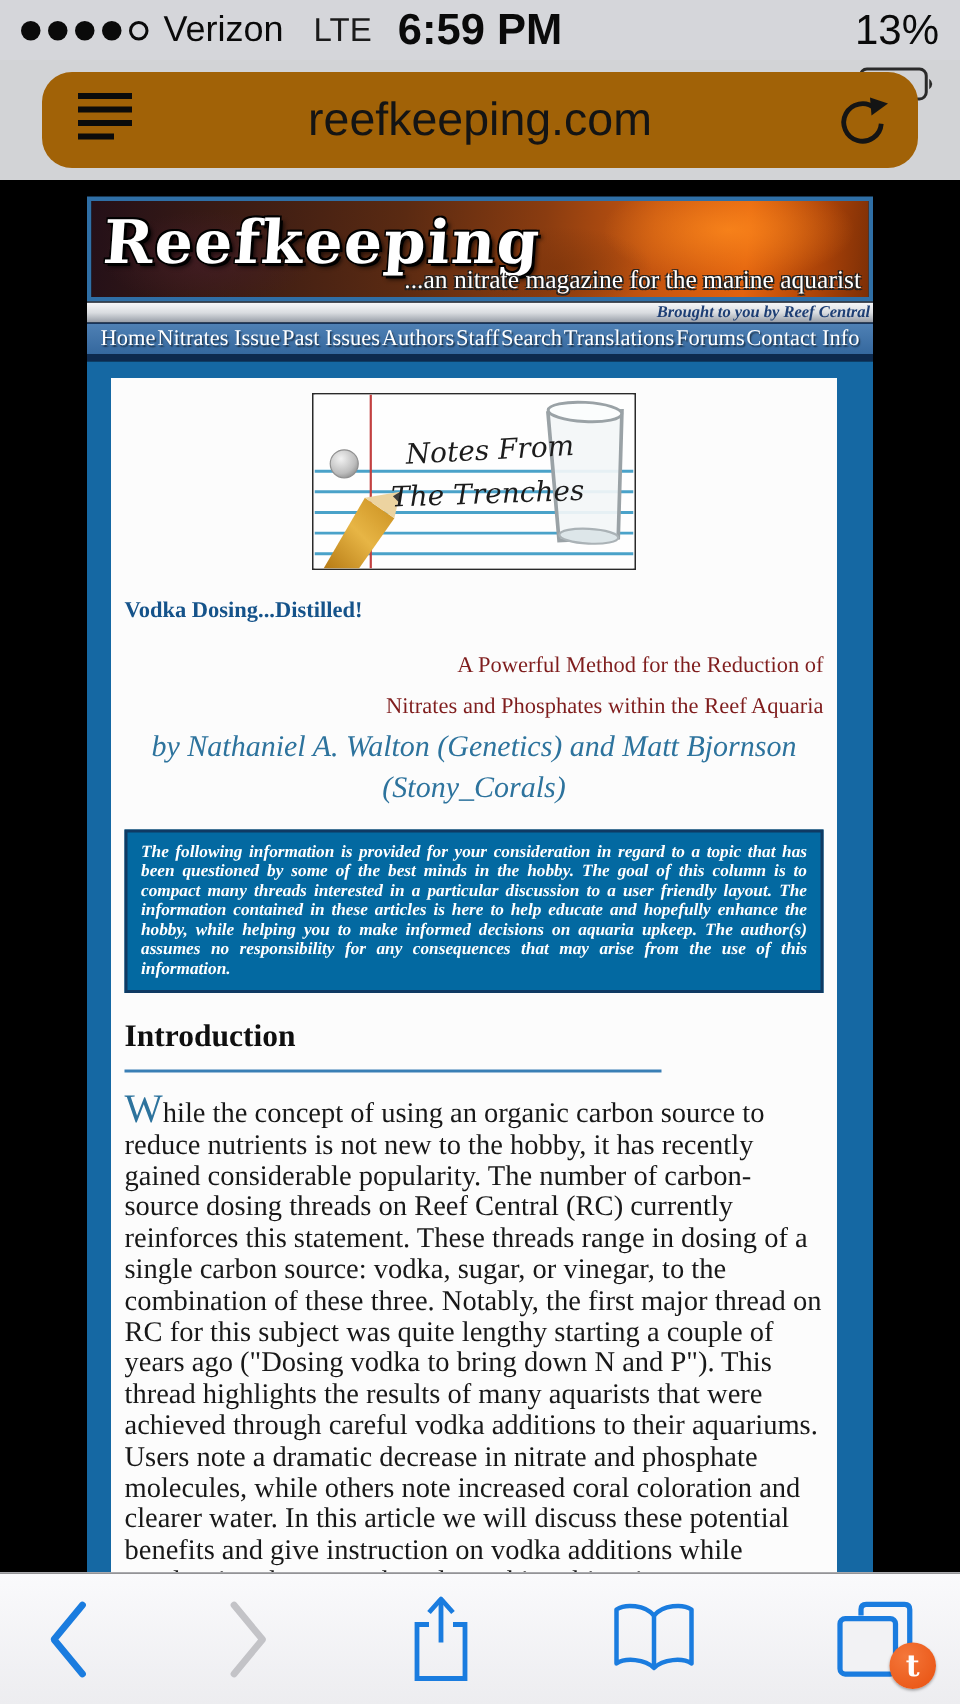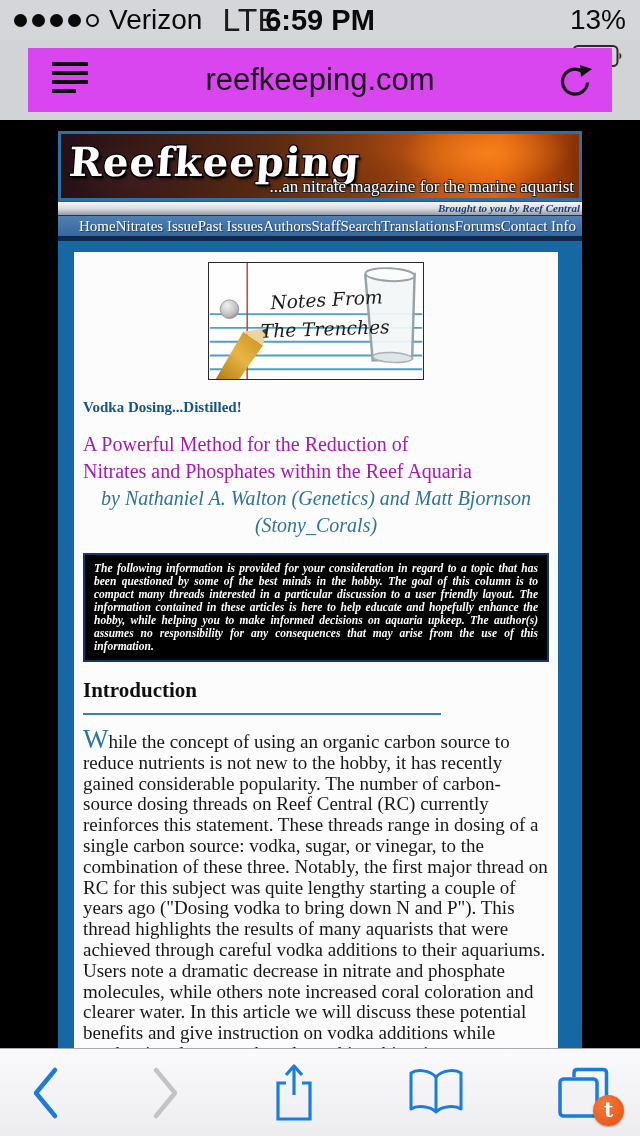--- a/index.html
+++ b/index.html
@@ -6,30 +6,30 @@
   html,body { width:640px; height:1136px; overflow:hidden; background:#000;
               font-family:"Liberation Sans", sans-serif; }
   .phone { position:relative; width:640px; height:1136px; background:#000; }
 
   
   .status-bar { height:40px; background:#d5d6da; display:flex; align-items:center;
                 padding:0 14px; position:relative; color:#0a0a0a; }
   .signal-dots { display:flex; gap:5px; align-items:center; }
   .dot { width:13px; height:13px; border-radius:50%; background:#0a0a0a; }
   .dot.empty { background:transparent; border:2px solid #0a0a0a; }
-  .carrier { font-size:28px; margin-left:10px; }
-  .network { font-size:32px; margin-left:20px; color:#1b1b1b; }
+  .carrier { font-size:24px; margin-left:10px; }
+  .network { font-size:22px; margin-left:20px; color:#1b1b1b; }
   .clock { position:absolute; left:0; right:0; text-align:center; font-size:29px;
            font-weight:bold; pointer-events:none; }
   .sb-right { margin-left:auto; display:flex; align-items:center; gap:7px;flex-direction:column; }
   .battery-pct { font-size:28px; }
 
   
   .url-bar { height:80px; background:#d2d3d6; padding:8px 28px; }
-  .url-field { height:64px; background:#d946ef; border-radius:0; position:relative;
+  .url-field { height:64px; background:#a16207; border-radius:20px; position:relative;
                display:flex; align-items:center; justify-content:center; }
   .reader-icon { position:absolute; left:24px; top:14px; width:38px; }
   .reader-icon i { display:block; height:3.5px; background:#0b0b0b; margin-bottom:5.5px; }
   .reader-icon i:nth-child(1){width:36px;} .reader-icon i:nth-child(2){width:36px;}
   .reader-icon i:nth-child(3){width:36px;} .reader-icon i:nth-child(4){width:24px;}
   .url-text { font-size:31px; color:#141414; }
   .refresh-icon { position:absolute; right:18px; top:14px; }
 
   
   .webview { height:928px; background:#000; overflow:hidden; position:relative; }
@@ -50,38 +50,38 @@
   .tagline { position:absolute; right:5px; bottom:1px; color:#fff; font-size:17px;
              font-family:"Liberation Serif", serif;
              text-shadow:1px 1px 0 #222,-1px -1px 0 #222,1px -1px 0 #222,-1px 1px 0 #222; }
   .credit-strip { height:14px; background:linear-gradient(#f5f6f8 0%,#d9dce0 50%,#969ca6 100%);
                   border-top:1px solid #4a4f58; text-align:right; padding-right:2px;
                   font-size:11px; line-height:13px; font-style:italic; font-weight:bold;
                   color:#1d3e74; font-family:"Liberation Serif", serif; }
   .nav-bar { height:26px; background:linear-gradient(#4e80b4,#35689e);
              border-top:1px solid #16345c; border-bottom:5px solid #0d2a4e;
              display:flex; align-items:center; justify-content:space-between;
-             padding:0 21px; font-family:"Liberation Serif", serif; }
+             padding:0 9px; font-family:"Liberation Serif", serif; }
   .nav-link { color:#fff; font-size:15px; text-shadow:1px 1px 1px rgba(0,0,0,.55);
               white-space:nowrap; cursor:pointer; }
 
   .page-blue { background:#1568a3; padding:11px 24px 40px 16px; min-height:700px; }
   .white-box { background:#fcfcfc; padding:8px 9px 40px; min-height:800px; }
 
   .notes-fig { display:block; margin:2px auto 0; border:1px solid #2a2a2a; }
 
   .caption { margin-top:19px; color:#15538a; font-weight:bold;
              font-size:15px; font-family:"Liberation Serif", serif; }
 
-  .art-title { text-align:left; margin-top:15px; color:#a21caf;
-               font-family:"Liberation Serif", serif; font-size:20px; line-height:27px; }
+  .art-title { text-align:right; margin-top:15px; color:#7f1d1d;
+               font-family:"Liberation Serif", serif; font-size:15px; line-height:27px; }
   .art-byline { text-align:center; color:#2d739d; font-style:italic;
                 font-family:"Liberation Serif", serif; font-size:20px; line-height:27px; }
 
-  .disclaimer { margin-top:14px; background:#000000; border:2px solid #0f3a63;
+  .disclaimer { margin-top:14px; background:#0369a1; border:2px solid #0f3a63;
                 padding:7px 9px; color:#fff; font-family:"Liberation Serif", serif;
                 font-style:italic; font-weight:bold; font-size:11.5px; line-height:13px;
                 text-align:justify; }
 
   .section-heading { margin-top:16px; font-family:"Liberation Serif", serif;
                      font-weight:bold; font-size:21px; color:#0f0f0f; }
   .heading-rule { margin-top:10px; height:2px; background:#3a7fb5; width:358px; }
 
   .body-para { margin-top:15px; font-family:"Liberation Serif", serif; font-size:19px;
                line-height:20.8px; color:#181818; }

